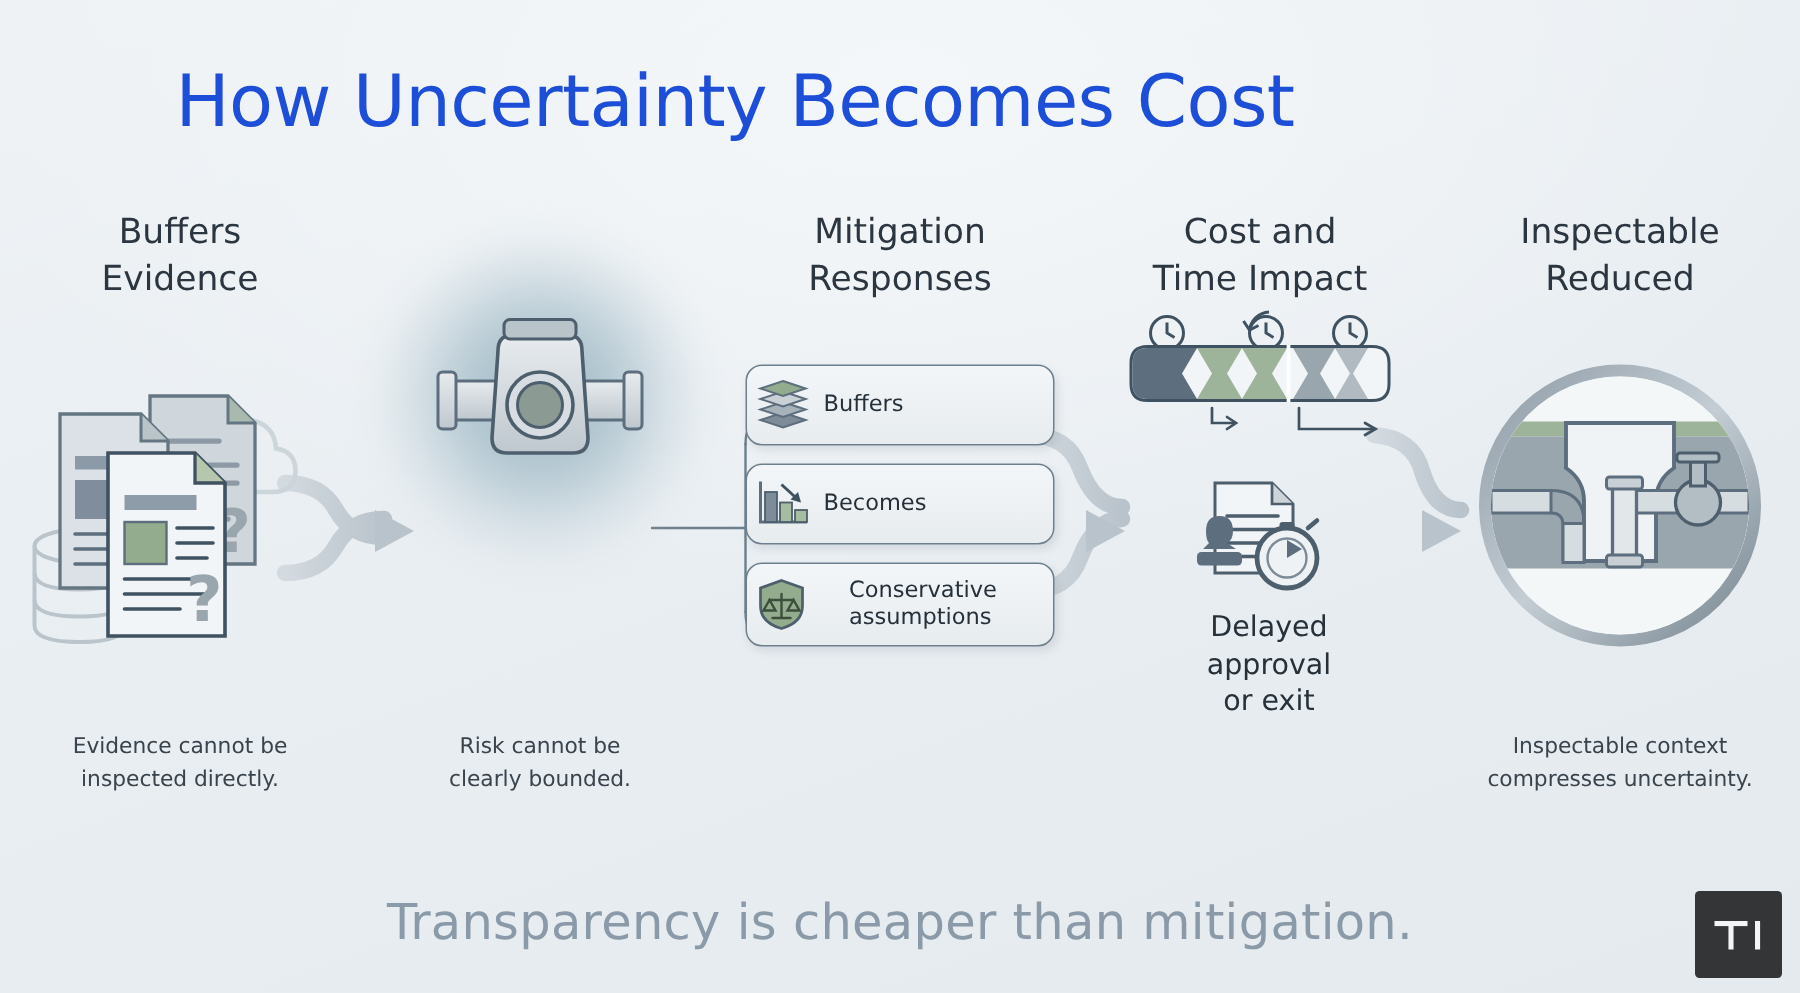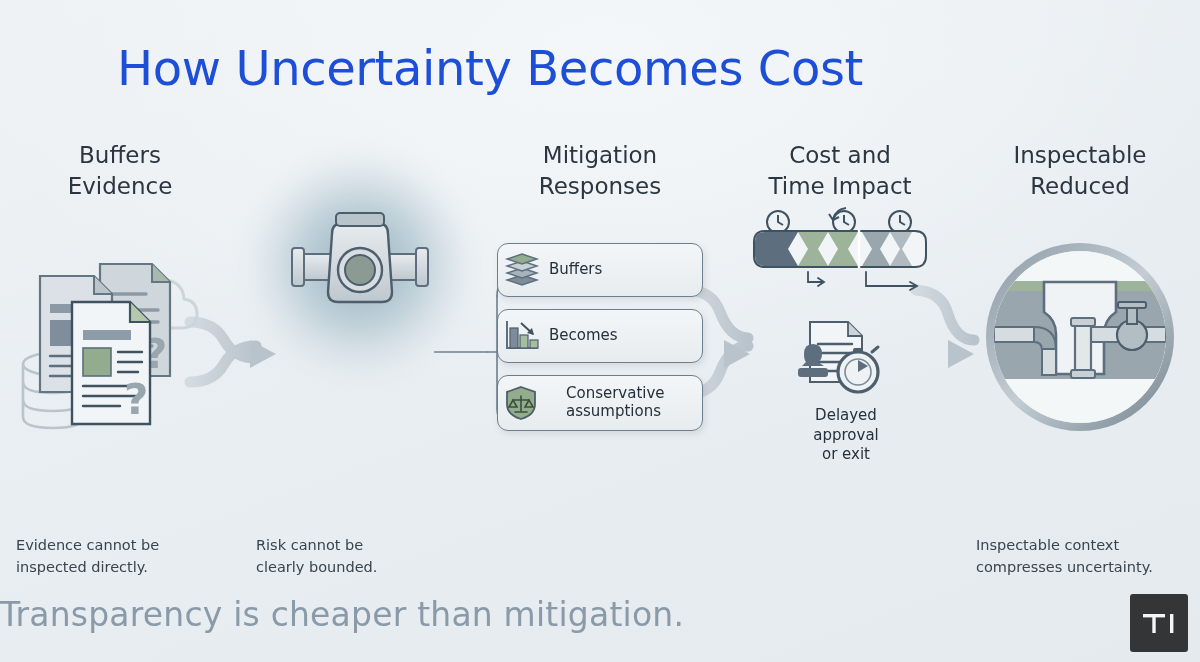--- a/index.html
+++ b/index.html
@@ -26,32 +26,31 @@
   
   .cols{ position:absolute; top:140px; left:0; width:1200px; height:430px; display:flex; }
   .col{ width:20%; position:relative; display:flex; flex-direction:column; align-items:center; }
 
   .col-head{
     font-size:23px; line-height:1.36; font-weight:400; text-align:center;
     color:#2b3640; white-space:pre-line; height:72px;
   }
   .col-art{ position:relative; width:100%; height:250px; }
   .col-cap{
-    position:absolute; top:348px; left:16px; width:100%;
-    font-size:14.5px; line-height:1.5; text-align:left; color:#3a444d;
+    position:absolute; top:348px; left:0; width:100%;
+    font-size:14.5px; line-height:1.5; text-align:center; color:#3a444d;
     white-space:pre-line;
-    margin-top:47px;
   }
 
   
   .conn{ position:absolute; top:0; left:0; width:1200px; height:662px; pointer-events:none; }
 
   
   .tagline{
-    position:absolute; left:0; bottom:28px; width:1200px; 
+    position:absolute; left:0; bottom:28px; width:1200px; text-align:center;
     font-size:33px; color:#8a9aa8; font-weight:400; letter-spacing:.2px;
   }
   .logo{
     position:absolute; right:12px; bottom:10px; width:58px; height:58px;
     background:#333537; border-radius:3px;
     display:flex; align-items:center; justify-content:center;
   }
   .logo svg{ display:block; }
 
   .blurhalo{
@@ -70,21 +69,21 @@
     background:linear-gradient(180deg,#f3f6f8,#e7ecef);
     padding:9px 6px; margin-bottom:12px;
     box-shadow:2px 3px 6px rgba(100,115,128,.16);
     min-height:52px;
   }
   .mitcard:last-child{ margin-bottom:0;gap:28px; }
   .mitlabel{ font-size:15px; line-height:1.18; color:#25303a; white-space:pre-line; }
 
   .impact-row{ position:absolute; left:0; top:108px; width:100%; display:flex; justify-content:center; gap:6px; }
   .impact{ width:100px; display:flex; flex-direction:column; align-items:center; }
-  .impact-label{ font-size:15px; line-height:1.3; text-align:center; color:#26313a; white-space:pre-line; margin-top:4px;margin-left:12px; }
+  .impact-label{ font-size:19px; line-height:1.3; text-align:center; color:#26313a; white-space:pre-line; margin-top:4px;margin-left:12px; }
 </style>
 </head>
 <body>
 
 <div class="title">How Uncertainty Becomes Cost</div>
 
 <svg class="conn" viewBox="0 0 1200 662">
   <defs>
     <linearGradient id="argr" x1="0" y1="0" x2="1" y2="0">
       <stop offset="0" stop-color="#d3dae0"></stop>

